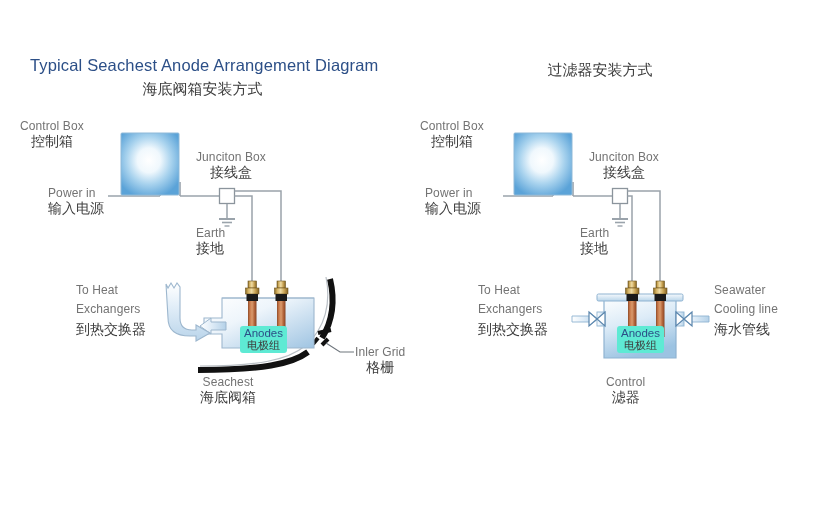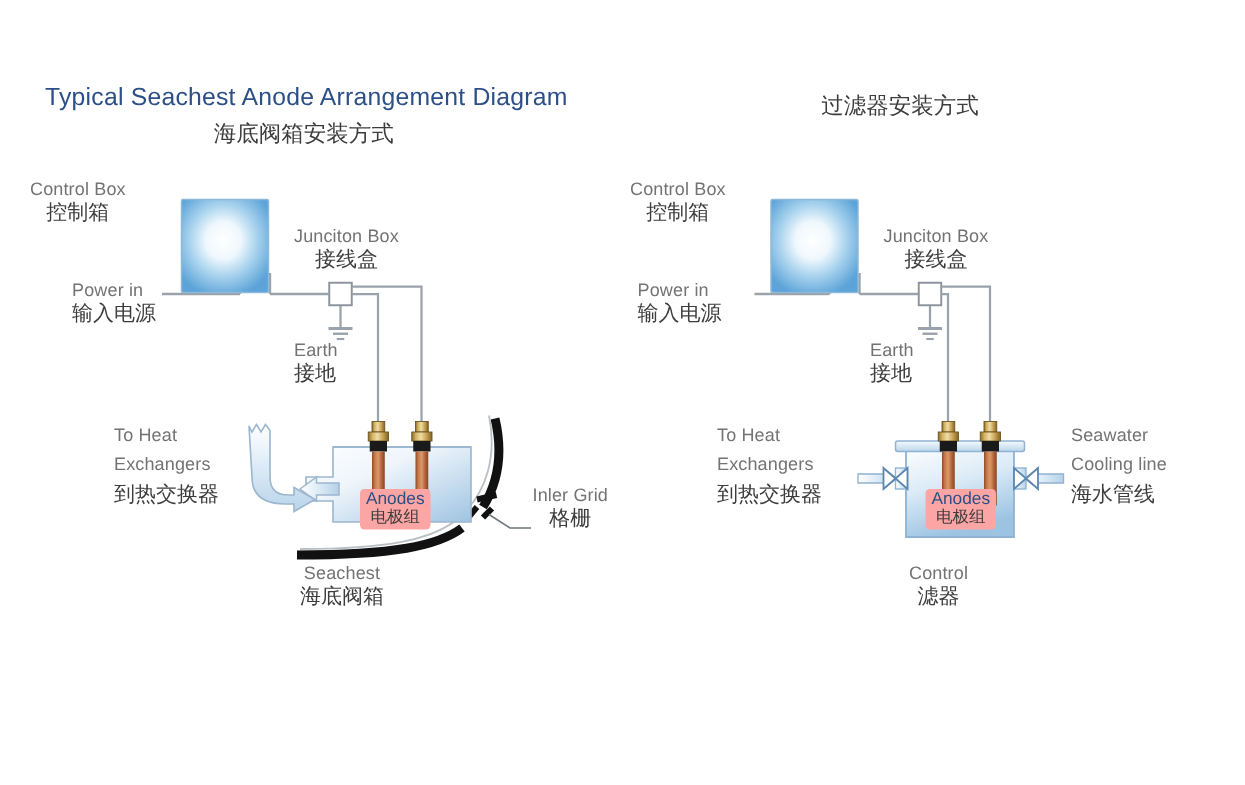--- a/index.html
+++ b/index.html
@@ -67,21 +67,21 @@
     display: block;
     color: #3d3d3d;
     font-size: 15px;
     margin-top: 5px;
   }
 
   
   .chip {
     position: absolute;
     text-align: center;
-    background: #fca5a5;
+    background: #5eead4;
     border-radius: 3px;
     padding: 1px 4px 2px 4px;
     white-space: nowrap;
   }
   .chip .en {
     display: block;
     color: #2c4f87;
     font-size: 11.5px;
     line-height: 1.05;
   }
@@ -307,21 +307,21 @@
   <div class="chip" style="left:240px; top:326px;">
     <span class="en">Anodes</span>
     <span class="cn">电极组</span>
   </div>
 
   <div class="lbl ctr" style="left:200px; top:375px;">
     <span class="en">Seachest</span>
     <span class="cn">海底阀箱</span>
   </div>
 
-  <div class="lbl" style="left:355px; top:323px;">
+  <div class="lbl" style="left:355px; top:345px;">
     <span class="en">Inler Grid</span>
     <span class="cn" style="text-align:center;">格栅</span>
   </div>
 
   <div class="title-block" style="left:430px; top:56px; width:340px;">
     <span class="cn">过滤器安装方式</span>
   </div>
 
   <div class="lbl" style="left:420px; top:119px;">
     <span class="en">Control Box</span>

